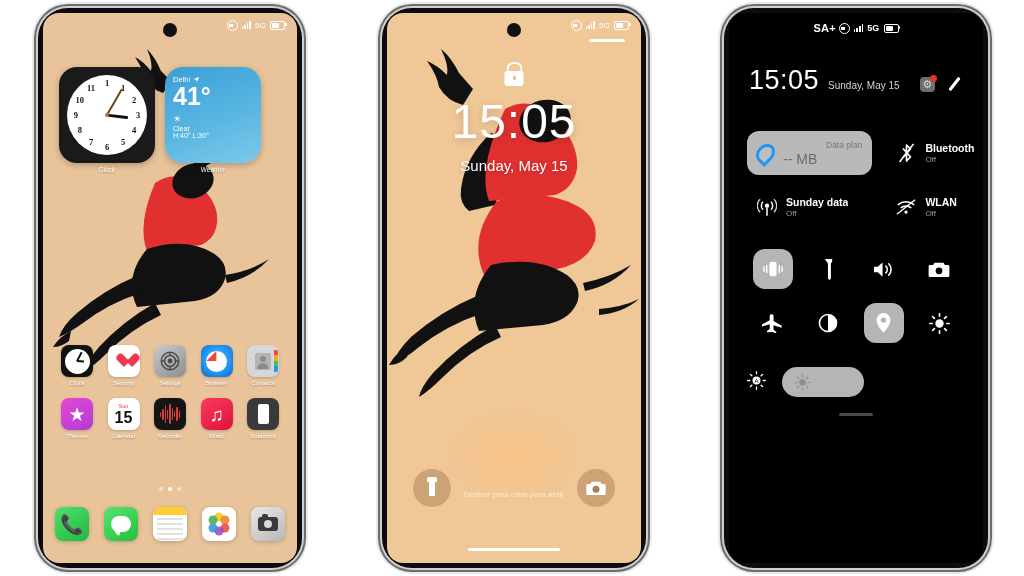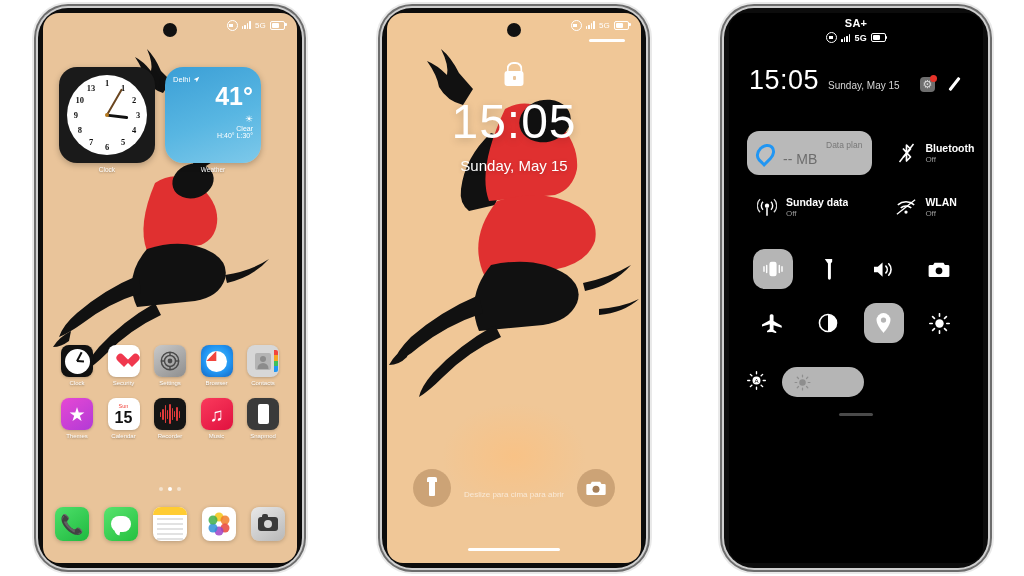--- a/index.html
+++ b/index.html
@@ -28,21 +28,21 @@
 
   
   .fig{position:absolute;inset:0;}
   .fig svg{width:100%;height:100%;display:block;}
 
   
   .statusbar{position:absolute;top:0;left:0;right:0;height:24px;
      display:flex;align-items:center;justify-content:flex-end;
      gap:3px;padding:0 12px;box-sizing:border-box;
      font-size:8px;color:#ffffff;letter-spacing:.2px;z-index:6;}
-  .statusbar.dark{color:#fff;justify-content:flex-end;padding:0 16px;height:30px;font-size:10px;flex-direction:column;}
+  .statusbar.dark{color:#fff;justify-content:center;padding:0 16px;height:30px;font-size:10px;}
   .sb-left{font-size:11px;font-weight:bold;color:#fff;}
   .sb-right{display:flex;align-items:center;gap:4px;}
   .sig{display:inline-flex;align-items:flex-end;gap:1px;height:8px;}
   .sig i{display:block;width:1.6px;background:#fff;border-radius:.5px;}
   .sig i:nth-child(1){height:3px}.sig i:nth-child(2){height:4.5px}
   .sig i:nth-child(3){height:6px}.sig i:nth-child(4){height:8px}
   .batt{width:13px;height:7px;border:1px solid #fff;border-radius:2px;position:relative;}
   .batt::after{content:"";position:absolute;right:-2.5px;top:1.5px;width:1.5px;height:3px;background:#fff;border-radius:0 1px 1px 0;}
   .batt i{position:absolute;left:1px;top:1px;bottom:1px;width:55%;background:#fff;border-radius:1px;display:block;}
   .mute-ic{width:9px;height:9px;border:1.2px solid #fff;border-radius:50%;position:relative;}
@@ -65,21 +65,21 @@
       transform:translate(-50%,-50%);font-family:"Liberation Serif",serif;}
   .hand{position:absolute;left:50%;bottom:50%;transform-origin:50% 100%;border-radius:2px;}
   .hand.hour{width:2.6px;height:21px;background:#111;margin-left:-1.3px;}
   .hand.minute{width:2.4px;height:30px;background:#6b4620;margin-left:-1.2px;}
   .pin{position:absolute;left:50%;top:50%;width:4px;height:4px;border-radius:50%;
      background:#b5791f;transform:translate(-50%,-50%);}
 
   .weather-widget{width:96px;height:96px;border-radius:18px;
      background:linear-gradient(160deg,#3b9fd6 0%,#58b6e2 55%,#7ec9ea 100%);
      padding:8px;box-sizing:border-box;color:#fff;position:relative;
-     box-shadow:0 2px 6px rgba(0,0,0,.25);text-align:right;}
+     box-shadow:0 2px 6px rgba(0,0,0,.25);}
   .w-city{font-size:7.5px;display:flex;align-items:center;gap:3px;}
   .w-temp{font-size:25px;font-weight:700;line-height:1.05;margin-top:-1px;}
   .w-sun{font-size:9px;margin-top:6px;line-height:1;}
   .w-cond{font-size:7px;margin-top:1px;}
   .w-hl{font-size:7px;}
 
   
   .apps{position:absolute;left:14px;right:14px;top:332px;z-index:4;}
   .approw{display:flex;justify-content:space-between;margin-bottom:12px;}
   .app{width:40px;display:flex;flex-direction:column;align-items:center;gap:3px;}
@@ -265,21 +265,21 @@
               <span class="num" style="left:70%;top:16%">1</span>
               <span class="num" style="left:84%;top:31%">2</span>
               <span class="num" style="left:89%;top:50%">3</span>
               <span class="num" style="left:84%;top:69%">4</span>
               <span class="num" style="left:70%;top:84%">5</span>
               <span class="num" style="left:50%;top:90%">6</span>
               <span class="num" style="left:30%;top:84%">7</span>
               <span class="num" style="left:16%;top:69%">8</span>
               <span class="num" style="left:11%;top:50%">9</span>
               <span class="num" style="left:16%;top:31%">10</span>
-              <span class="num" style="left:30%;top:16%">13</span>
+              <span class="num" style="left:30%;top:16%">11</span>
               <span class="hand hour" style="transform:rotate(97deg)"></span>
               <span class="hand minute" style="transform:rotate(30deg)"></span>
               <span class="pin"></span>
             </div>
           </div>
           <span class="w-label">Clock</span>
         </div>
 
         <div class="w-wrap">
           <div class="weather-widget">

